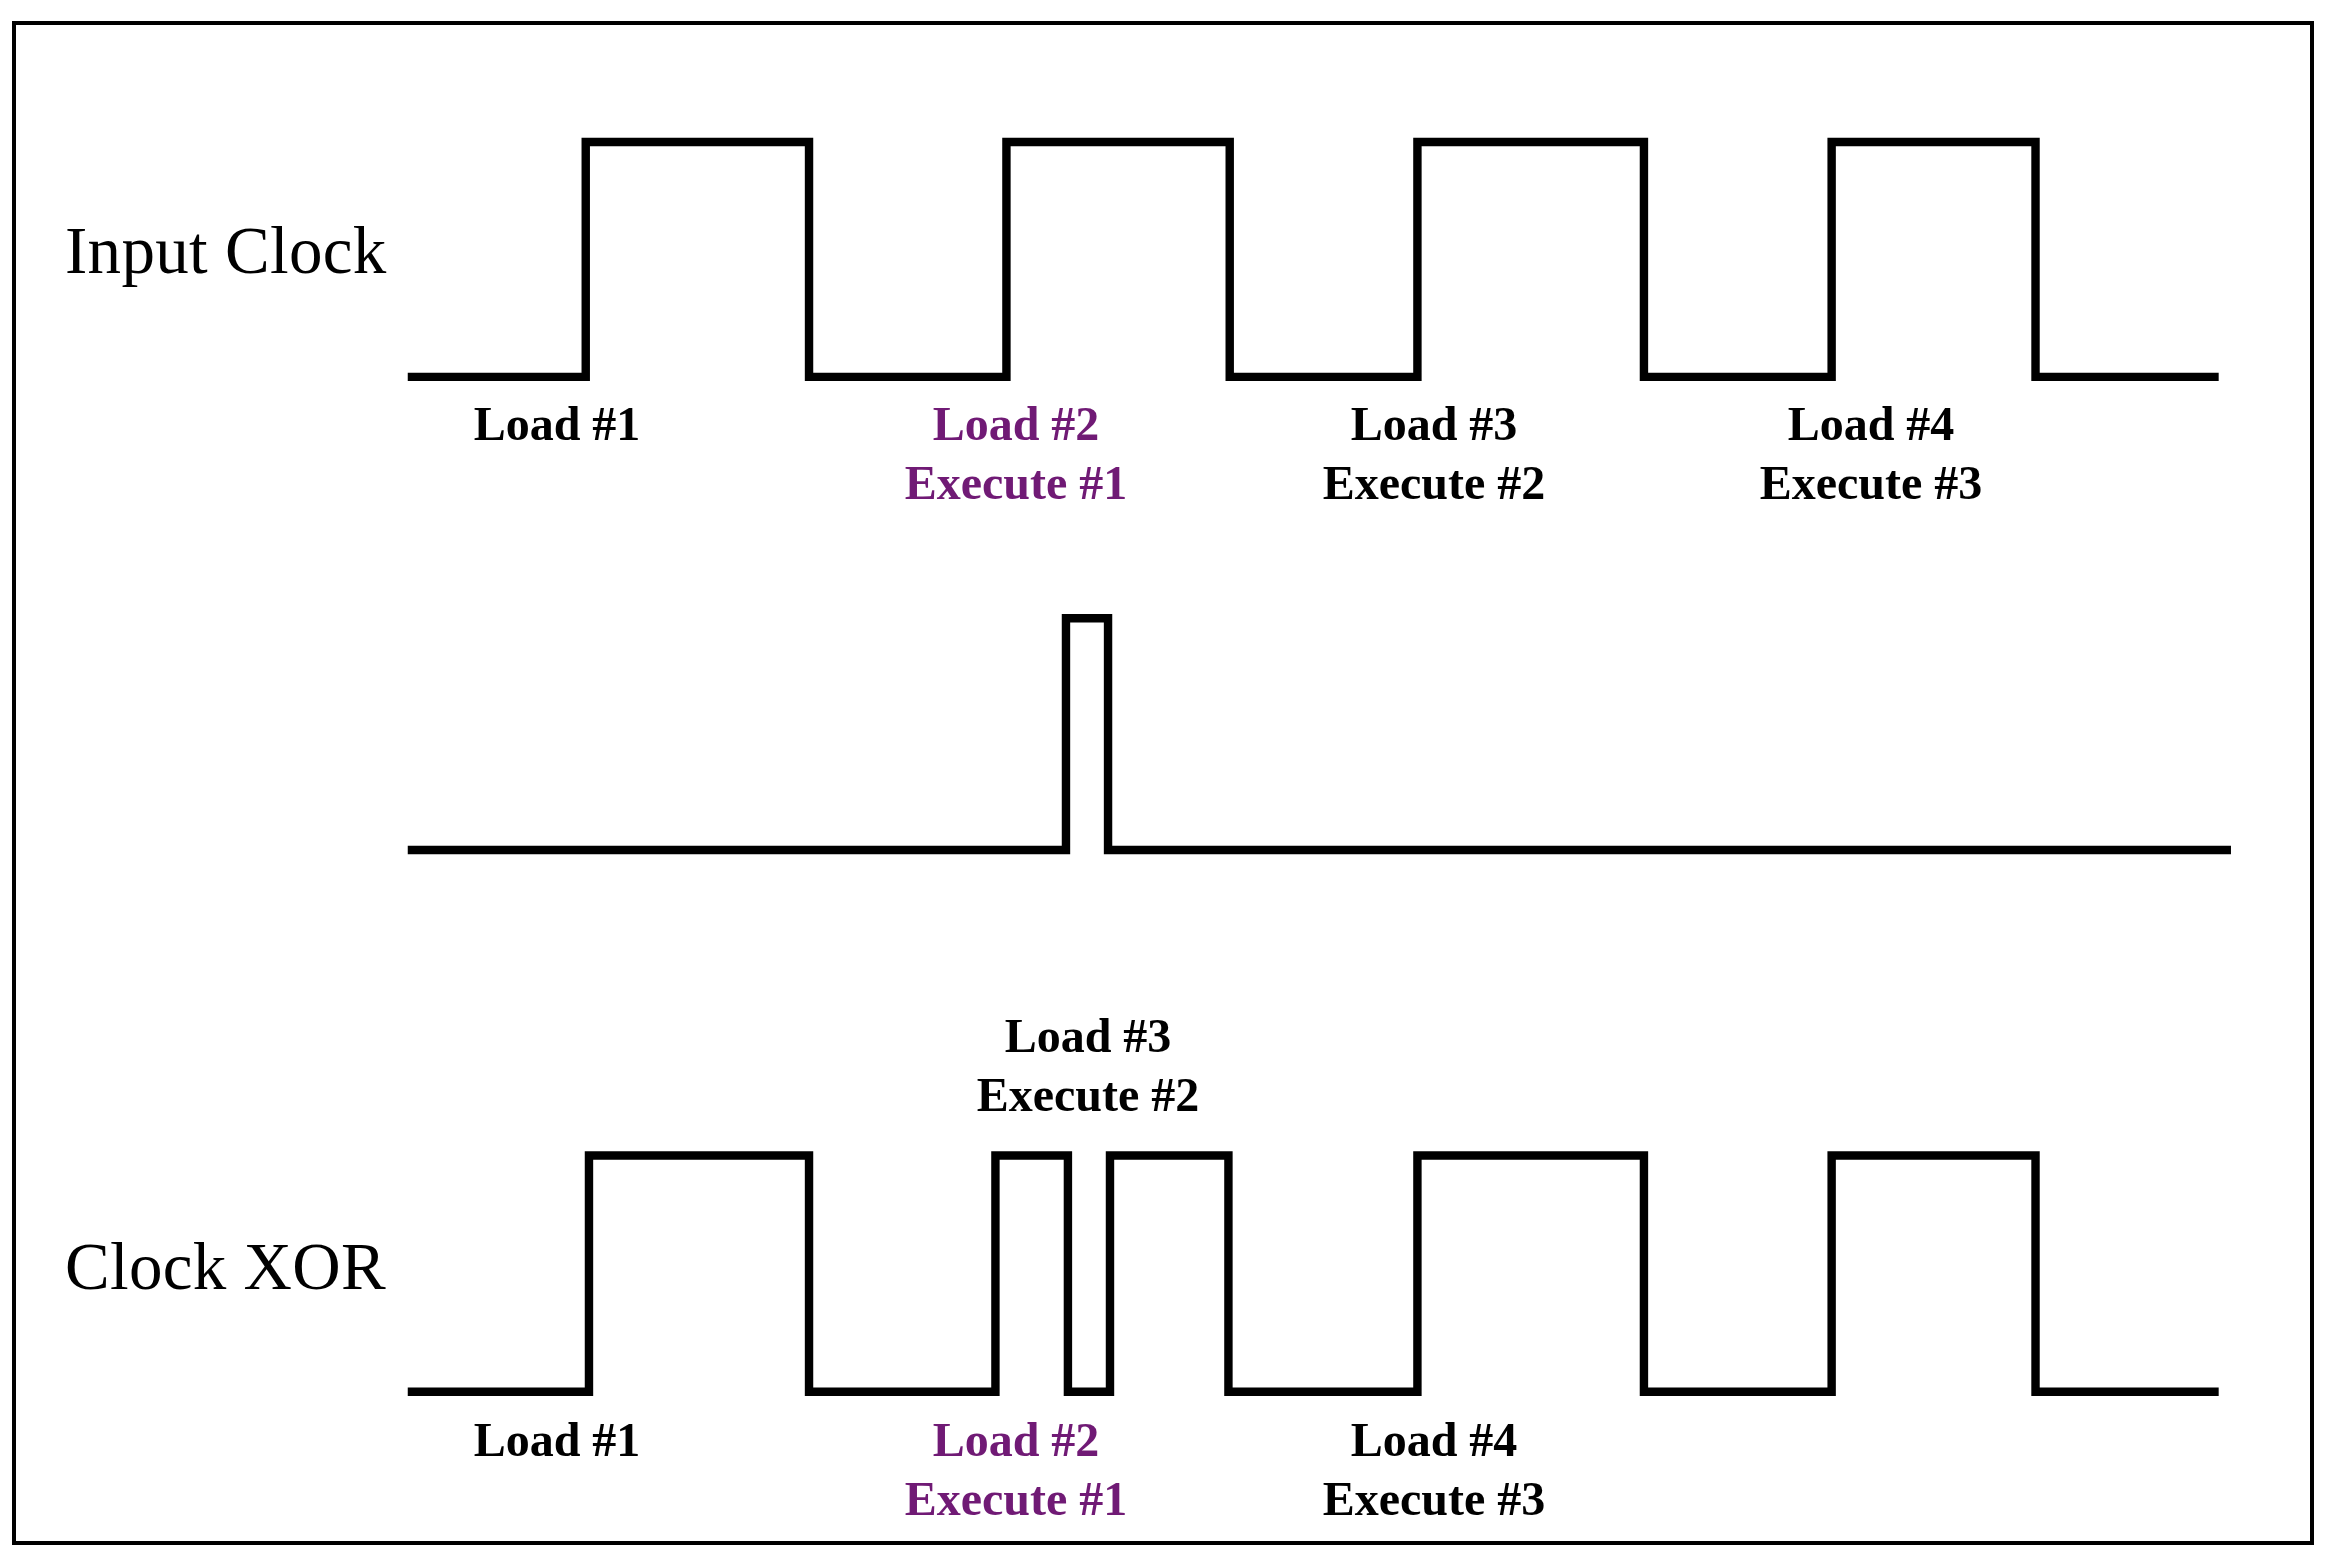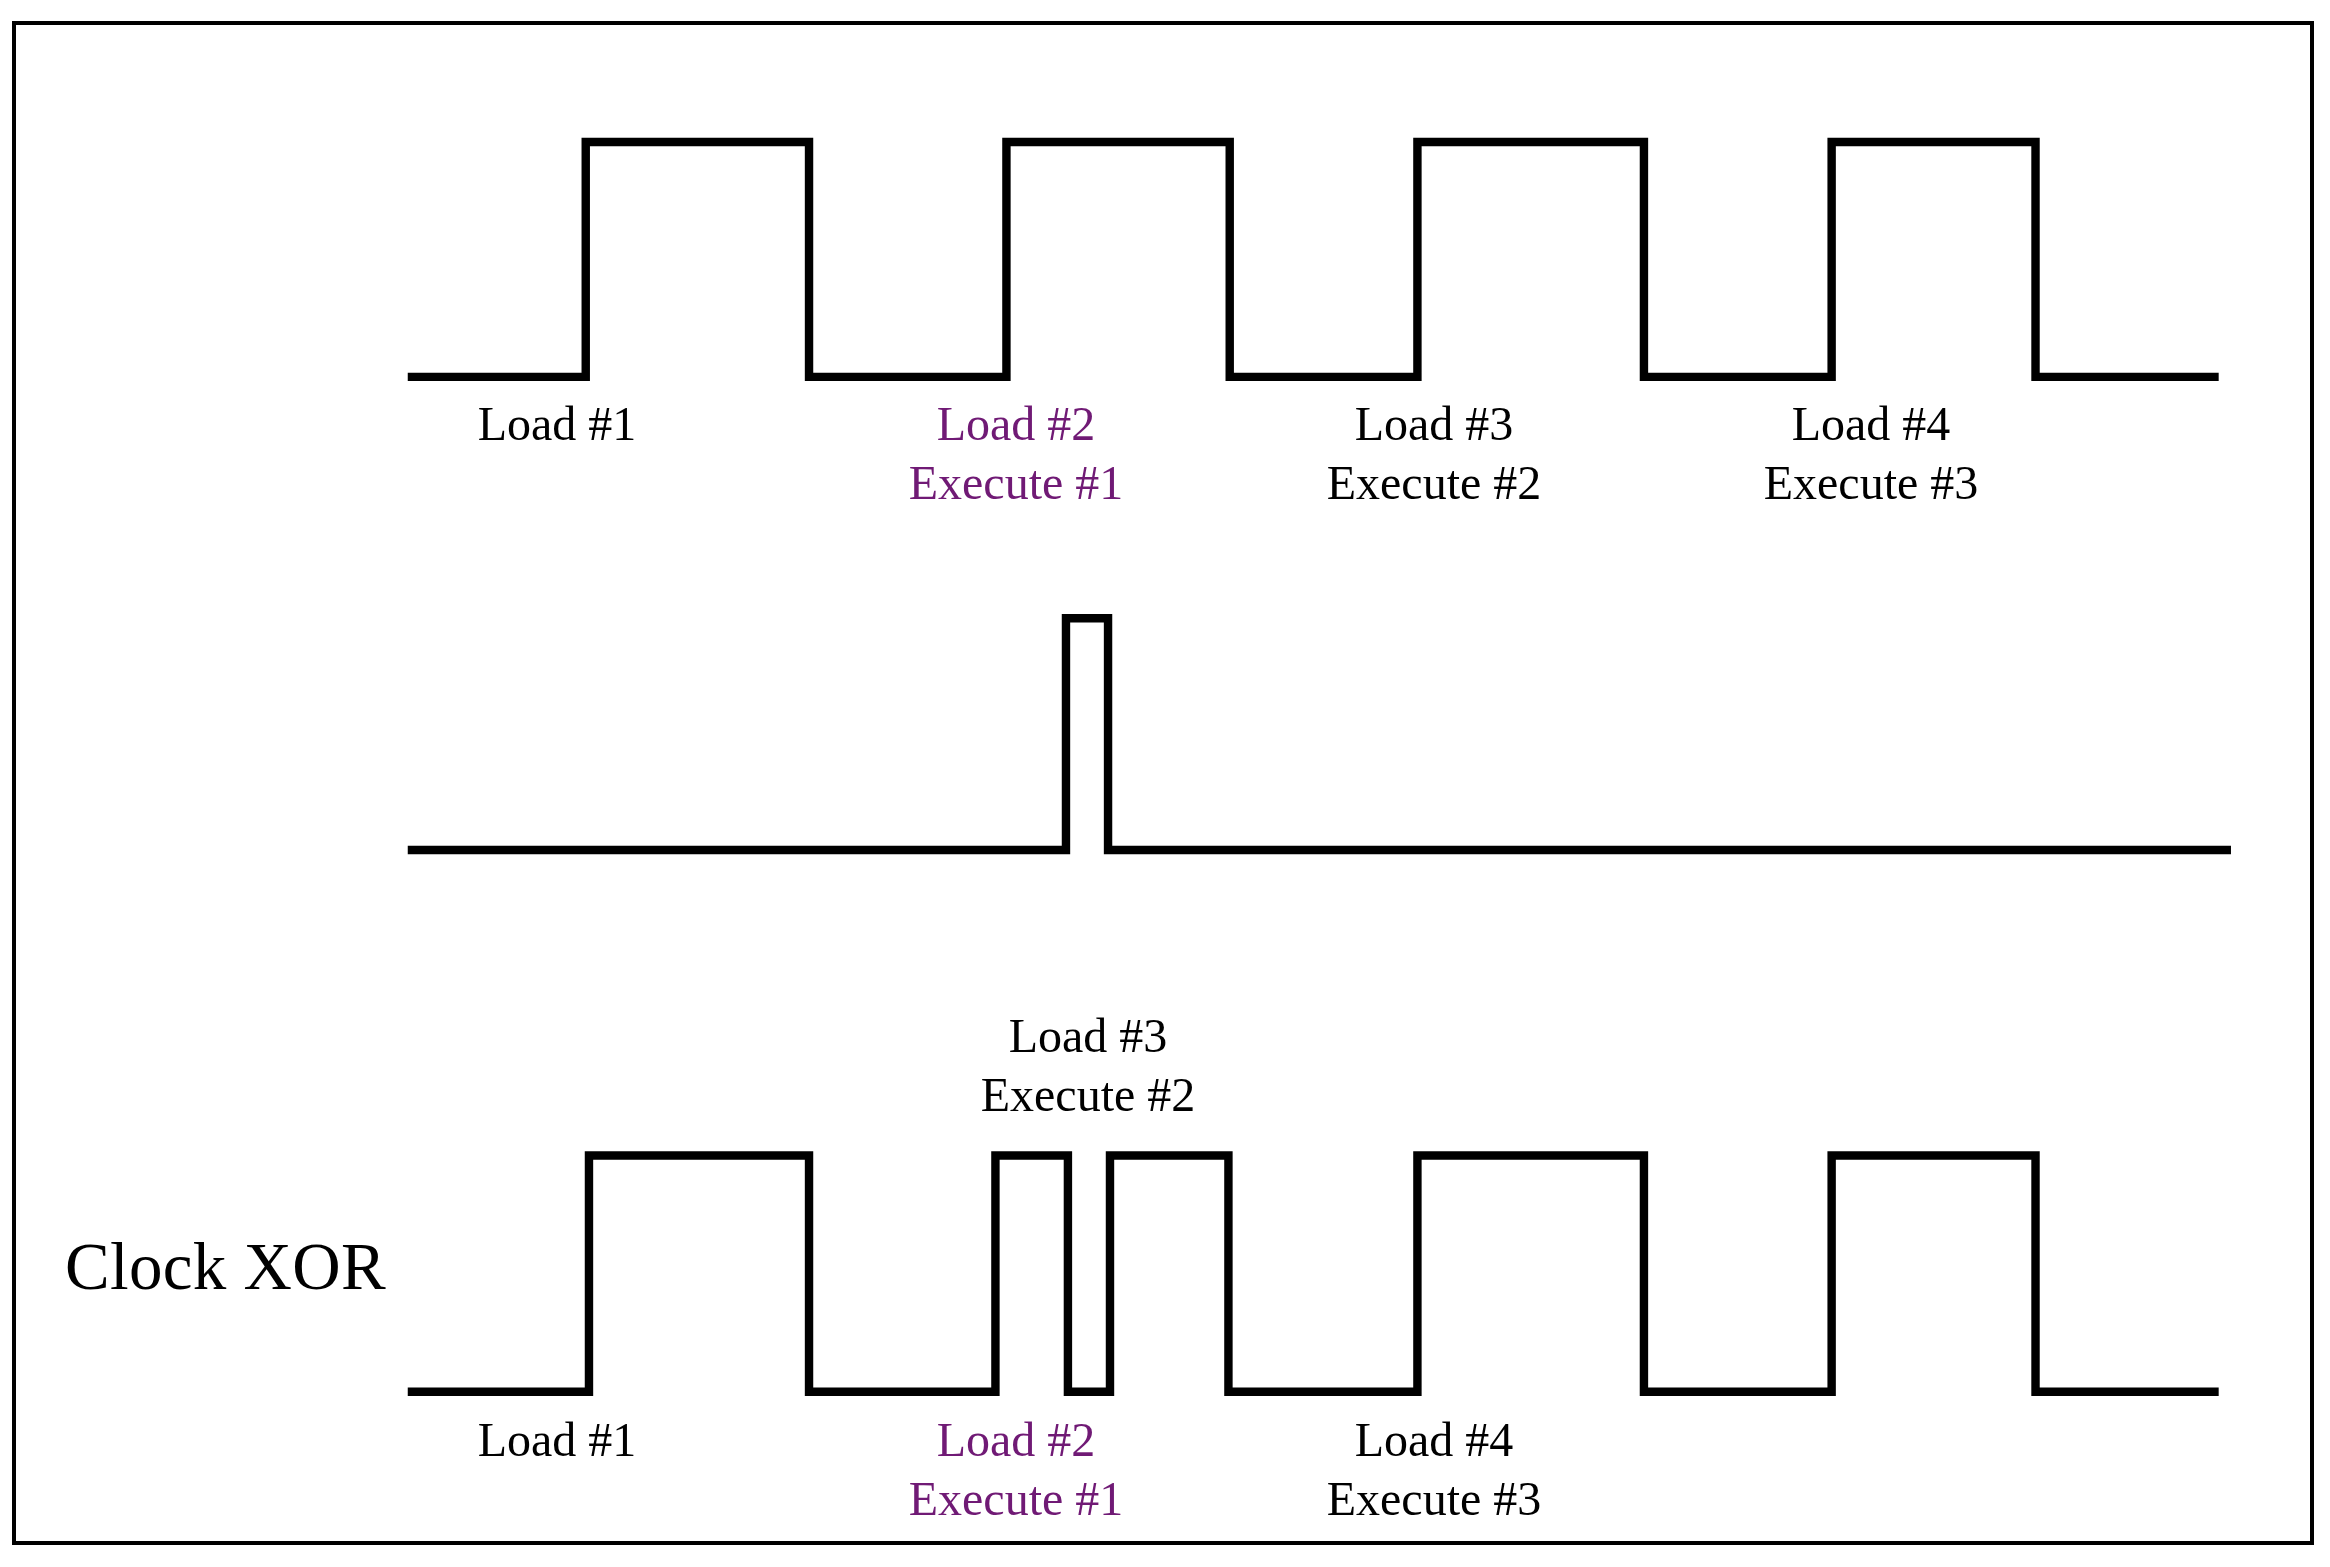--- a/index.html
+++ b/index.html
@@ -51,35 +51,39 @@
   }
   .ann {
     position: absolute;
     text-align: center;
     font-size: 48px;
     line-height: 1.22;
     white-space: nowrap;
     color: #000000;
   }
   .ann.red { color: #701a75; }
-  .ann .ln { display: block; }
+  .ann .ln { display: block; font-weight: bold; }
 </style>
 </head>
 <body>
 
 <div id="page">
 
   <div id="frame"></div>
 
   <svg class="wave-layer" viewBox="0 0 3600 2422">
     <path class="wave-path" id="path-input-clock" d="M 630 582 L 905 582 L 905 219 L 1250 219 L 1250 582 L 1555 582 L 1555 219 L 1900 219 L 1900 582 L 2190 582 L 2190 219 L 2540 219 L 2540 582 L 2830 582 L 2830 219 L 3145 219 L 3145 582 L 3428 582"></path>
     <path class="wave-path" id="path-clock-glitch" d="M 630 1313 L 1647 1313 L 1647 955 L 1712 955 L 1712 1313 L 3447 1313"></path>
     <path class="wave-path" id="path-clock-xor" d="M 630 2150 L 910 2150 L 910 1785 L 1250 1785 L 1250 2150 L 1538 2150 L 1538 1785 L 1650 1785 L 1650 2150 L 1715 2150 L 1715 1785 L 1898 1785 L 1898 2150 L 2190 2150 L 2190 1785 L 2540 1785 L 2540 2150 L 2830 2150 L 2830 1785 L 3145 1785 L 3145 2150 L 3428 2150"></path>
   </svg>
 
+  <div class="row-label" style="left:65px; top:214px; width:272px;">
+    <span class="ln">Input</span>
+    <span class="ln">Clock</span>
+  </div>
 
 
   <div class="row-label" style="left:65px; top:1230px; width:272px;">
     <span class="ln">Clock</span>
     <span class="ln">XOR</span>
   </div>
 
   <div class="ann" style="left:408px; top:395px; width:298px;">
     <span class="ln">Load #1</span>
   </div>

